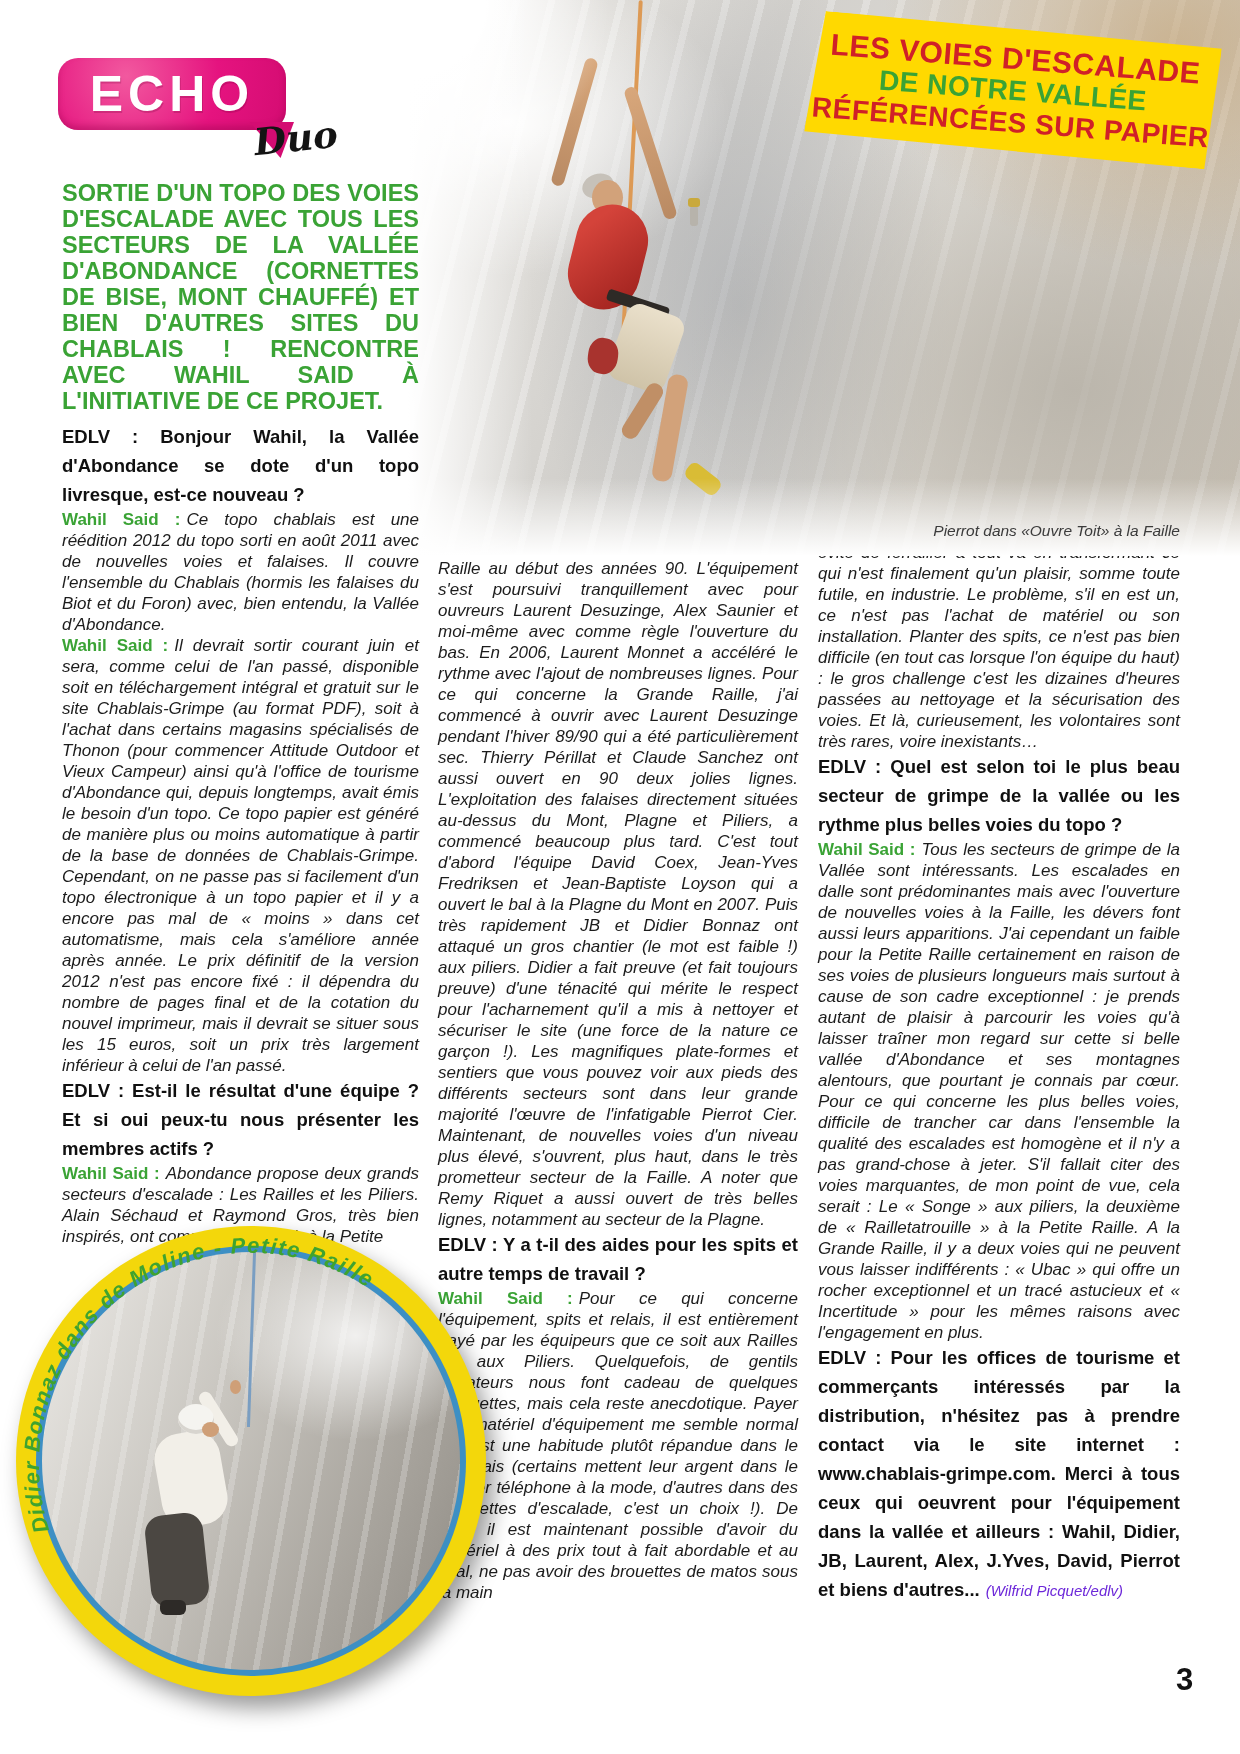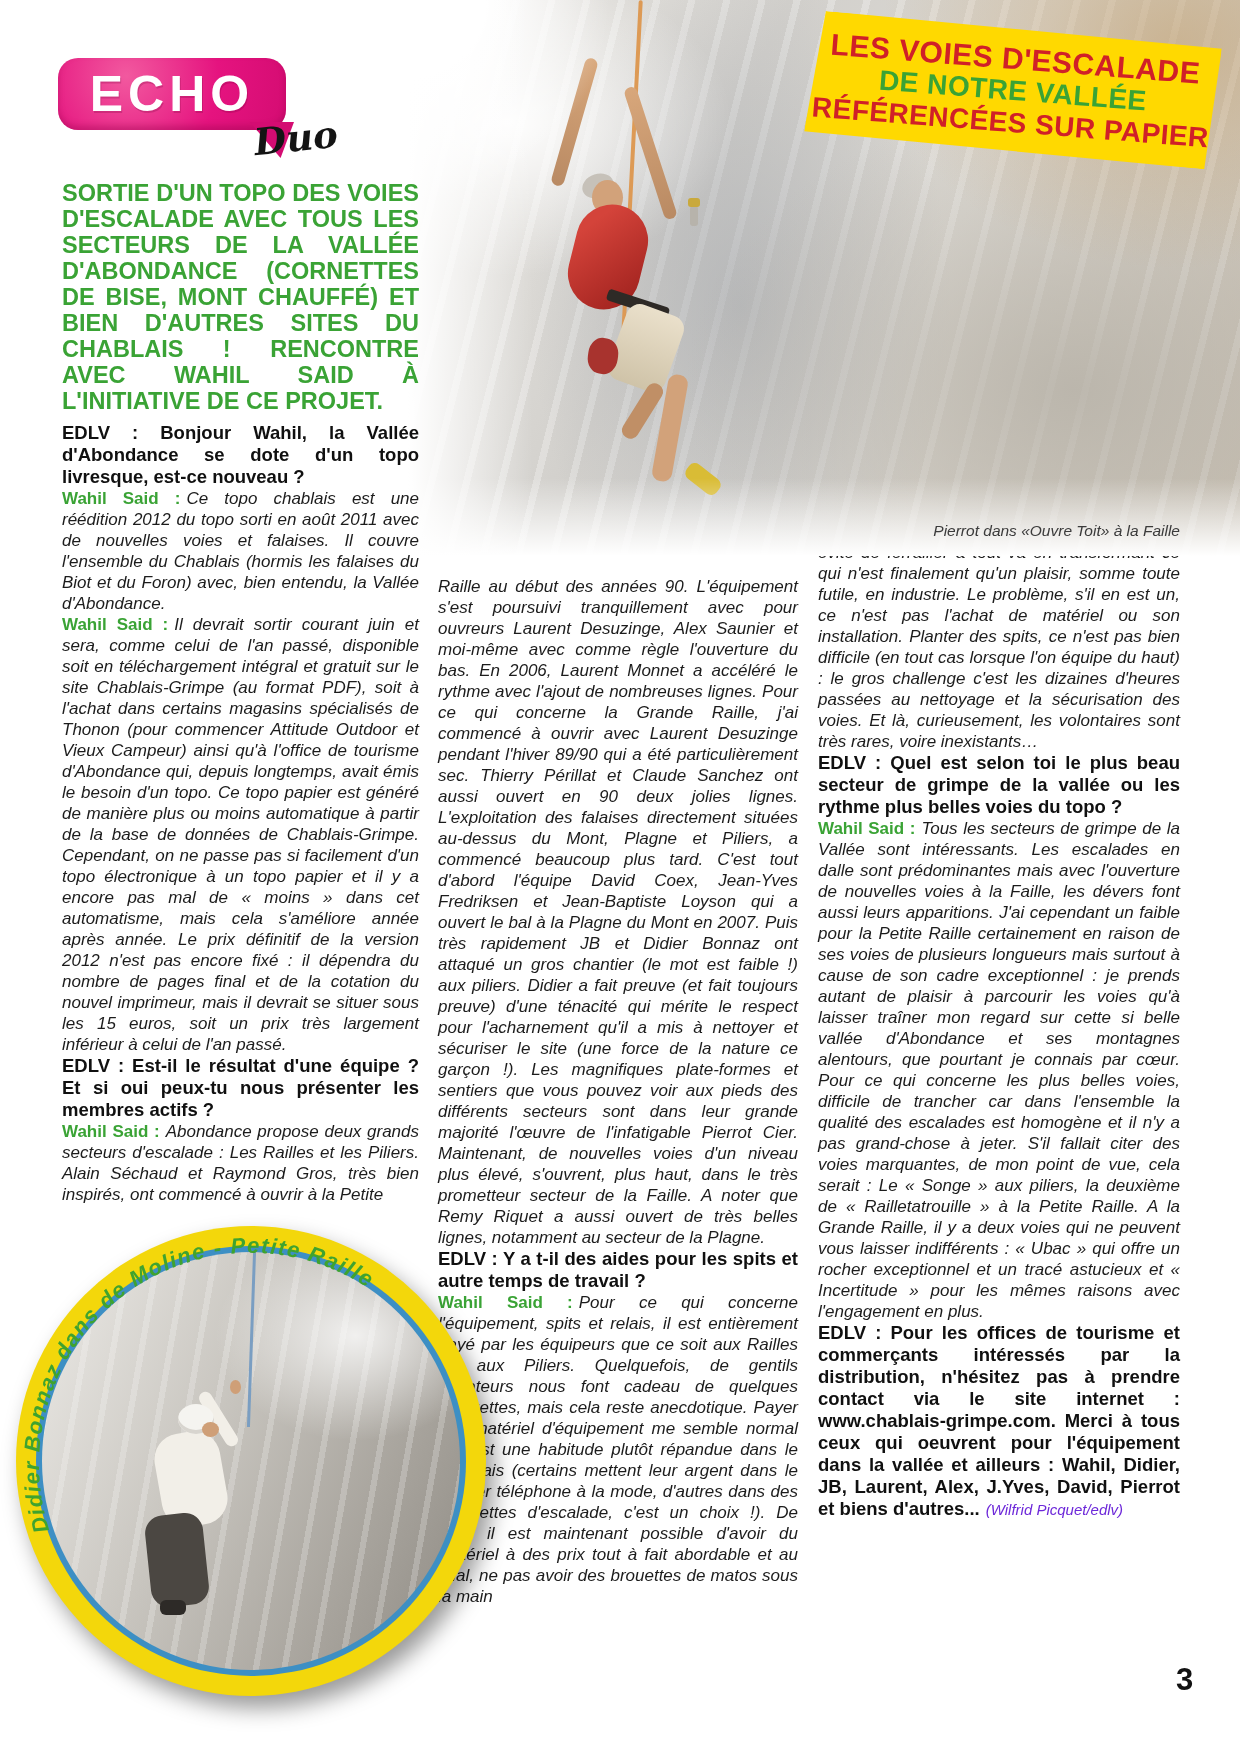--- a/index.html
+++ b/index.html
@@ -64,24 +64,24 @@
   .chalkbag{left:40px;top:330px;width:30px;height:36px;border-radius:45%;background:#a8332e;transform:rotate(8deg);}
   .leg-b{left:86px;top:372px;width:17px;height:62px;border-radius:8px;background:#c08f66;transform:rotate(32deg);}
   .leg-f{left:112px;top:366px;width:20px;height:108px;border-radius:9px;background:#d2a27a;transform:rotate(10deg);}
   .shoe{left:136px;top:462px;width:38px;height:18px;border-radius:7px;background:#d9bc35;transform:rotate(38deg);}
   .photo-caption{position:absolute;left:860px;top:522px;width:320px;z-index:4;text-align:right;
     font-style:italic;font-size:15.5px;color:#3b3b3b;}
 
   
   .col{position:absolute;text-align:justify;}
   .col1{left:62px;top:180px;width:357px;z-index:2;}
-  .col2{left:438px;top:576px;width:360px;}
+  .col2{left:438px;top:558px;width:360px;}
   .col3{left:818px;top:542px;width:362px;}
   .headline{font-weight:900;font-size:23.5px;line-height:26px;color:#3aa335;margin:0 0 8px;}
-  .q{font-weight:900;font-size:18.5px;line-height:22px;color:#101010;margin:0;}
+  .q{font-weight:900;font-size:18.5px;line-height:29px;color:#101010;margin:0;}
   .a,.p{font-style:italic;font-size:17px;line-height:21px;margin:0;color:#1c1c1c;}
   .speaker{color:#3aa335;font-weight:900;font-style:normal;margin-right:6px;}
   .credit{font-weight:normal;font-style:italic;font-size:15px;margin-left:6px;color:#6d28d9;}
 
   
   .circle-photo{position:absolute;left:16px;top:1226px;width:470px;height:470px;z-index:5;}
   .circle-outer{position:absolute;inset:0;border-radius:50%;background:#f3d70b;
     box-shadow:8px 12px 22px rgba(0,0,0,.4);}
   .circle-blue{position:absolute;inset:20px;border-radius:50%;background:#3d8fc4;}
   .circle-img{position:absolute;inset:26px;border-radius:50%;overflow:hidden;

